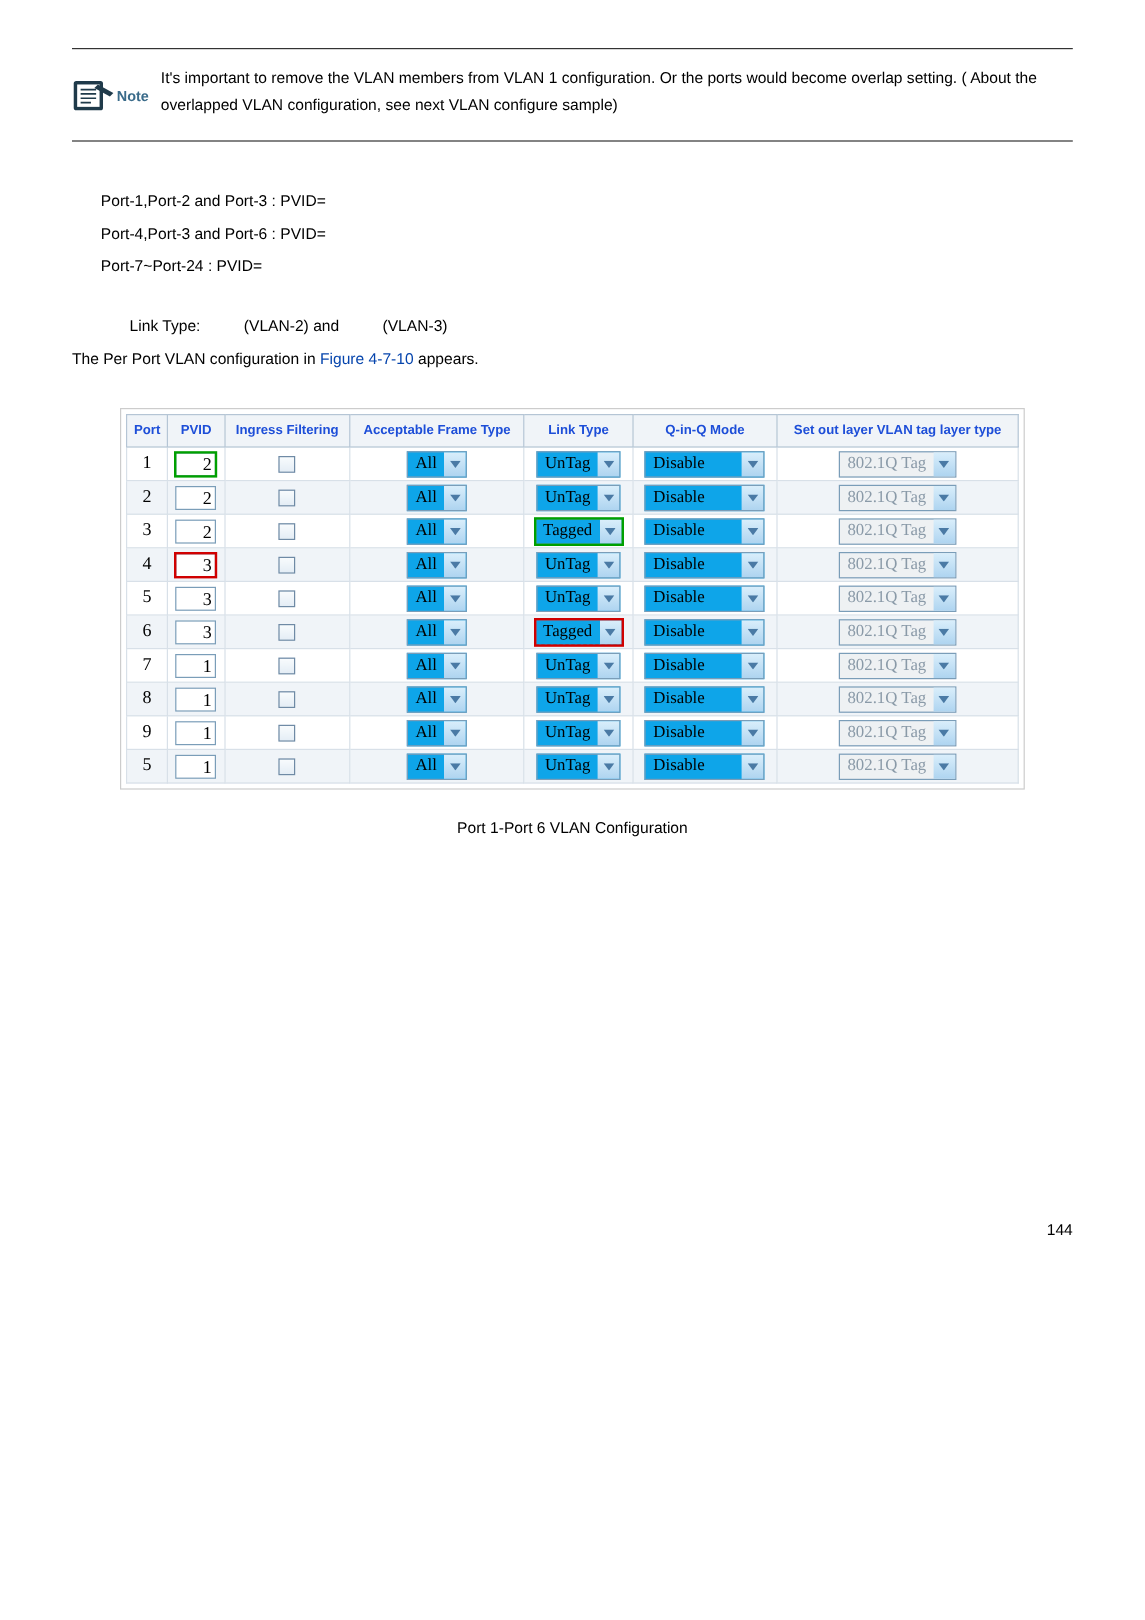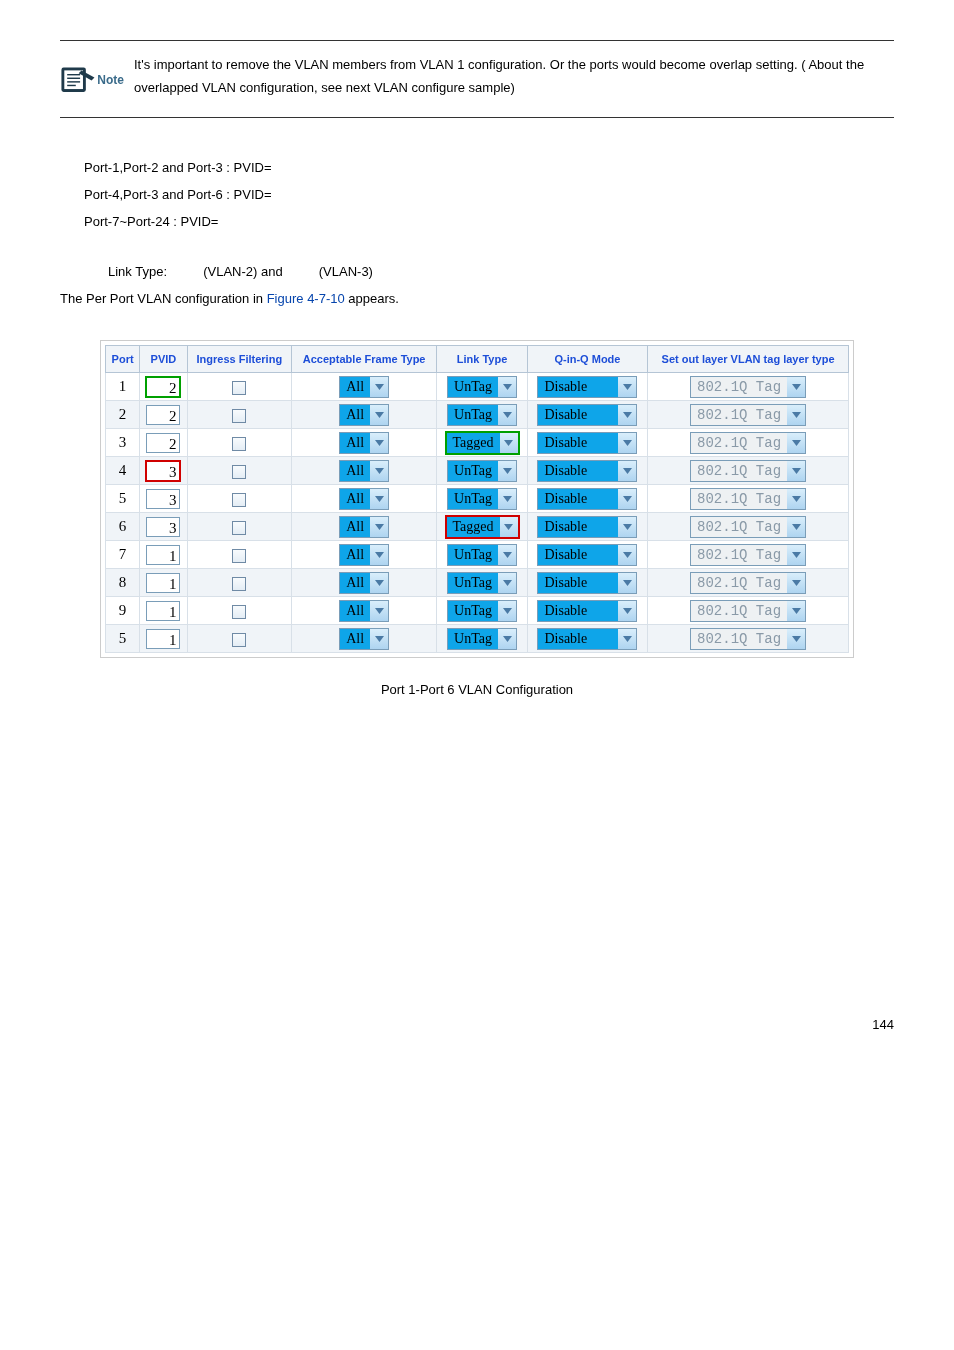--- a/index.html
+++ b/index.html
@@ -130,21 +130,21 @@
     align-items: center;
     justify-content: center;
   }
   .select .arrow svg { display: block; }
   .select.disabled { background: #eef1f3; }
   .select.disabled .lbl { color: #8a9aa8; }
 
   .sel-all   .lbl { min-width: 28px; }
   .sel-link  .lbl { min-width: 44px; }
   .sel-qinq  .lbl { min-width: 80px; }
-  .sel-ether .lbl { min-width: 70px; font-family: Liberation Mono, monospace; }
+  .sel-ether .lbl { min-width: 70px; }
 
   .link-hl-green { outline: 2px solid #00a000; outline-offset: -1px; }
   .link-hl-red   { outline: 2px solid #d00000; outline-offset: -1px; }
   .link-dashed   { border-bottom: 1px dashed #555; }
 
   .caption {
     text-align: center;
     font-size: 13px;
     margin-top: 24px;
   }

